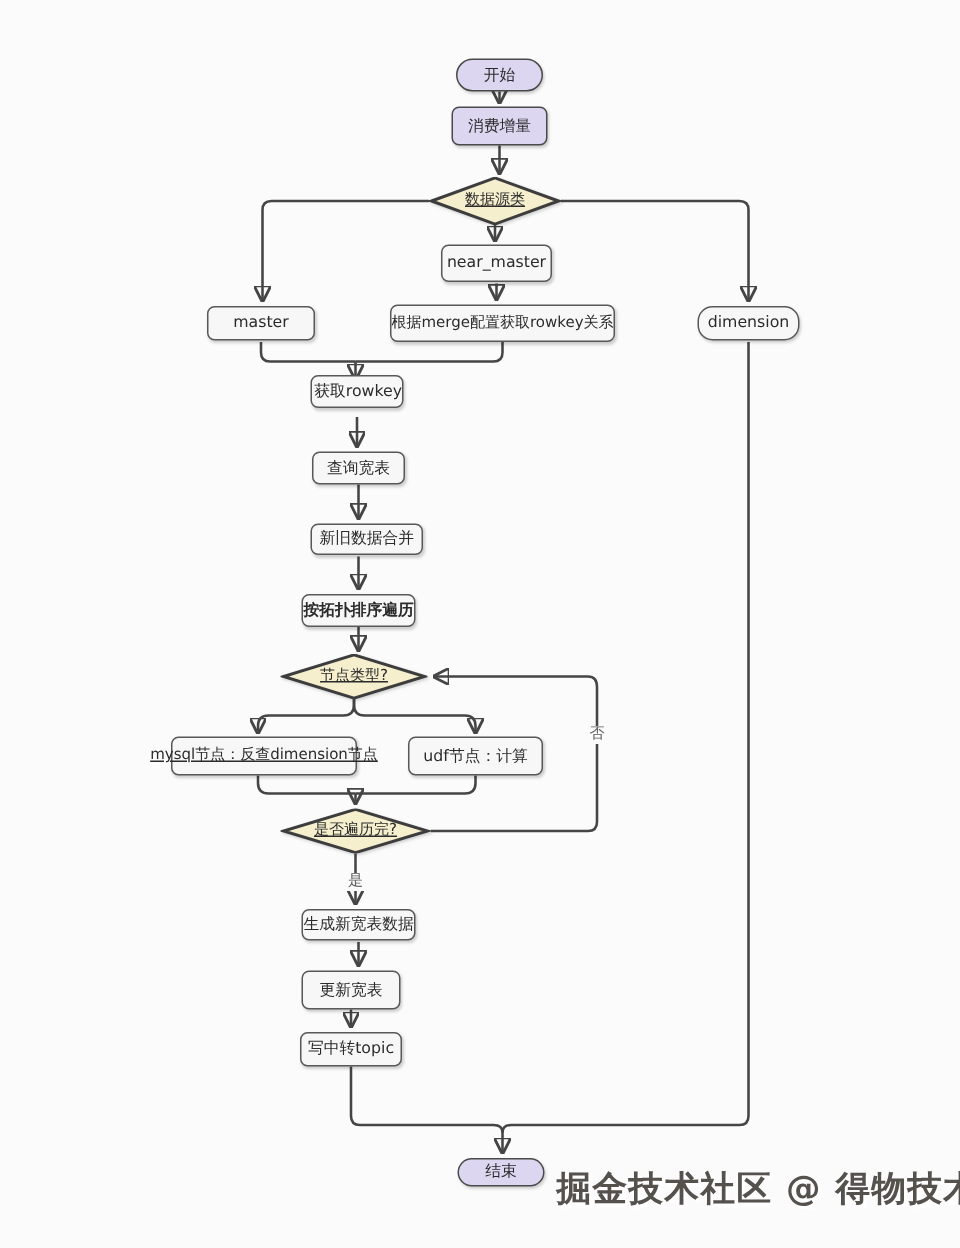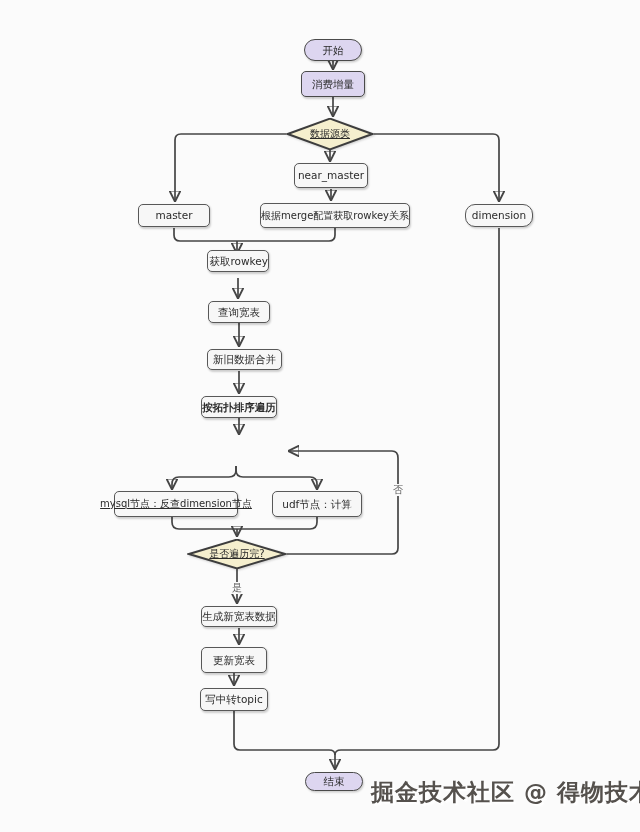--- a/index.html
+++ b/index.html
@@ -121,20 +121,26 @@
   </div>
 
   <div class="node proc" style="left:207px;top:349px;width:75px;height:21px;">
     <span>新旧数据合并</span>
   </div>
 
   <div class="node proc" style="left:201px;top:396px;width:76px;height:22px;font-weight:bold;">
     <span>按拓扑排序遍历</span>
   </div>
 
+  <div class="node diamond" style="left:187px;top:436px;width:98px;height:30px;">
+    <svg class="dshape" viewBox="0 0 100 100" preserveAspectRatio="none">
+      <polygon points="50,2 98,50 50,98 2,50"></polygon>
+    </svg>
+    <span class="dlabel">节点类型?</span>
+  </div>
 
   <div class="node proc small" style="left:114px;top:491px;width:124px;height:26px;text-decoration:underline;">
     <span>mysql节点：反查dimension节点</span>
   </div>
 
   <div class="node proc" style="left:272px;top:491px;width:90px;height:26px;">
     <span>udf节点：计算</span>
   </div>
 
   <div class="node diamond" style="left:187px;top:539px;width:100px;height:30px;">

